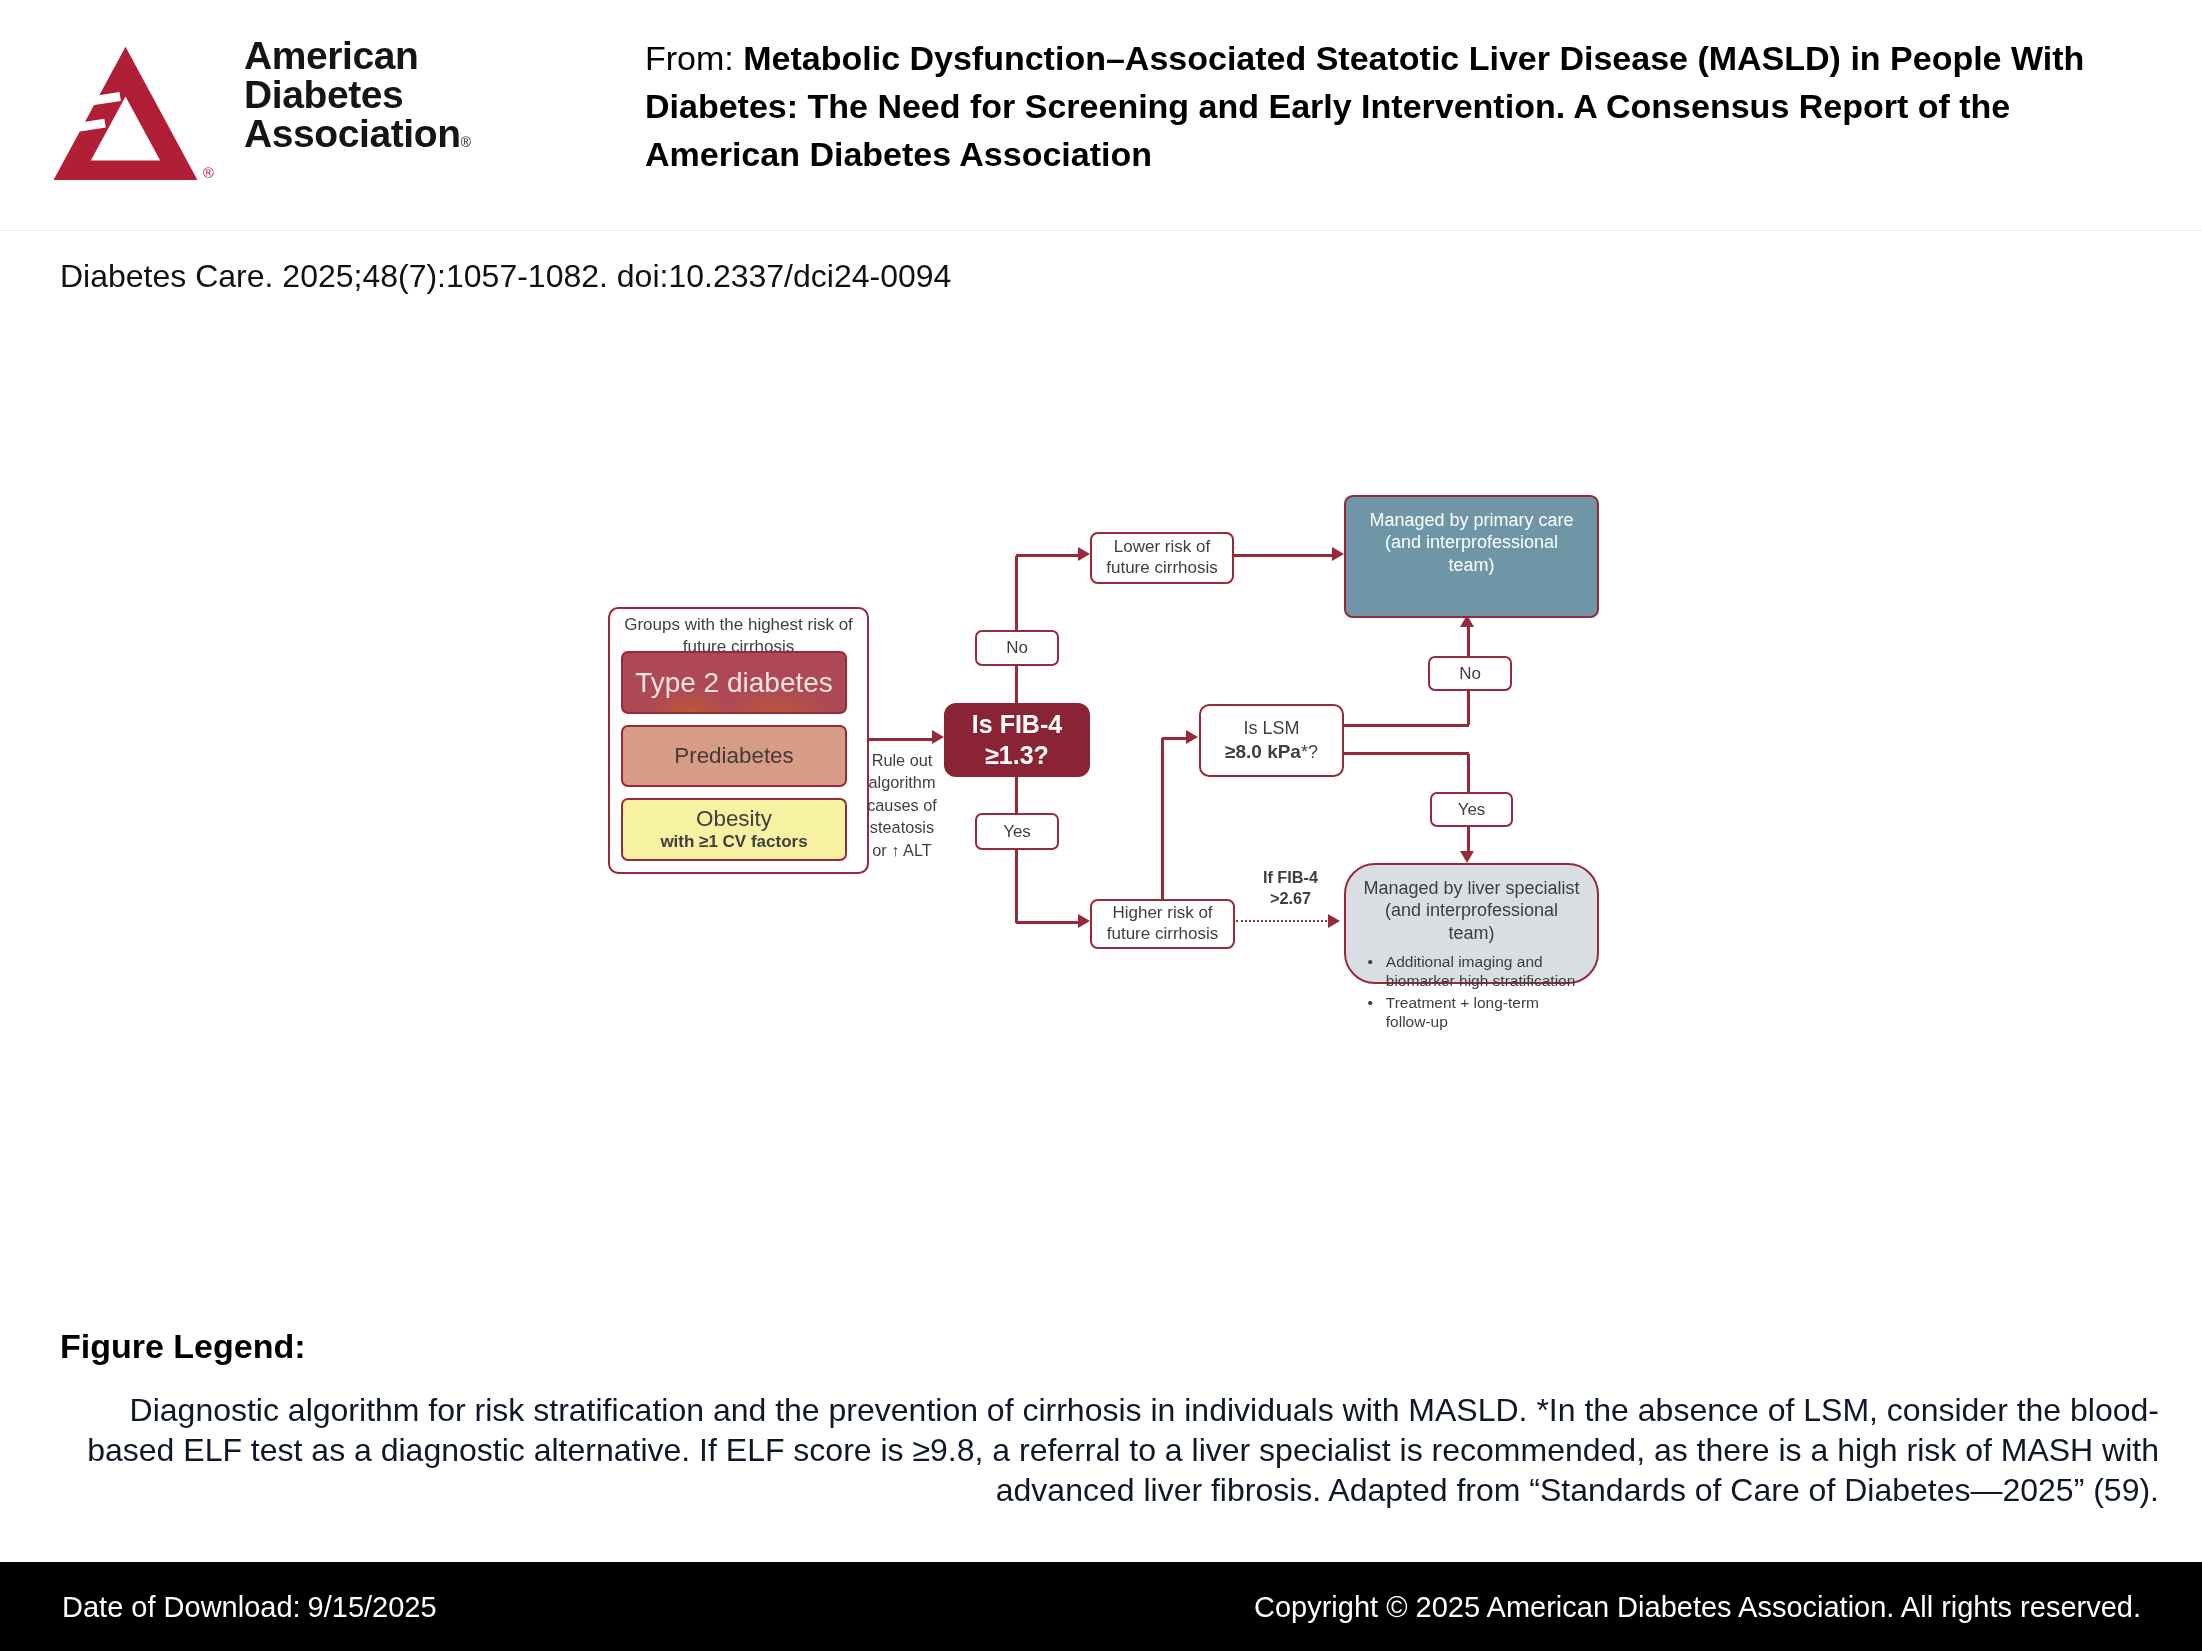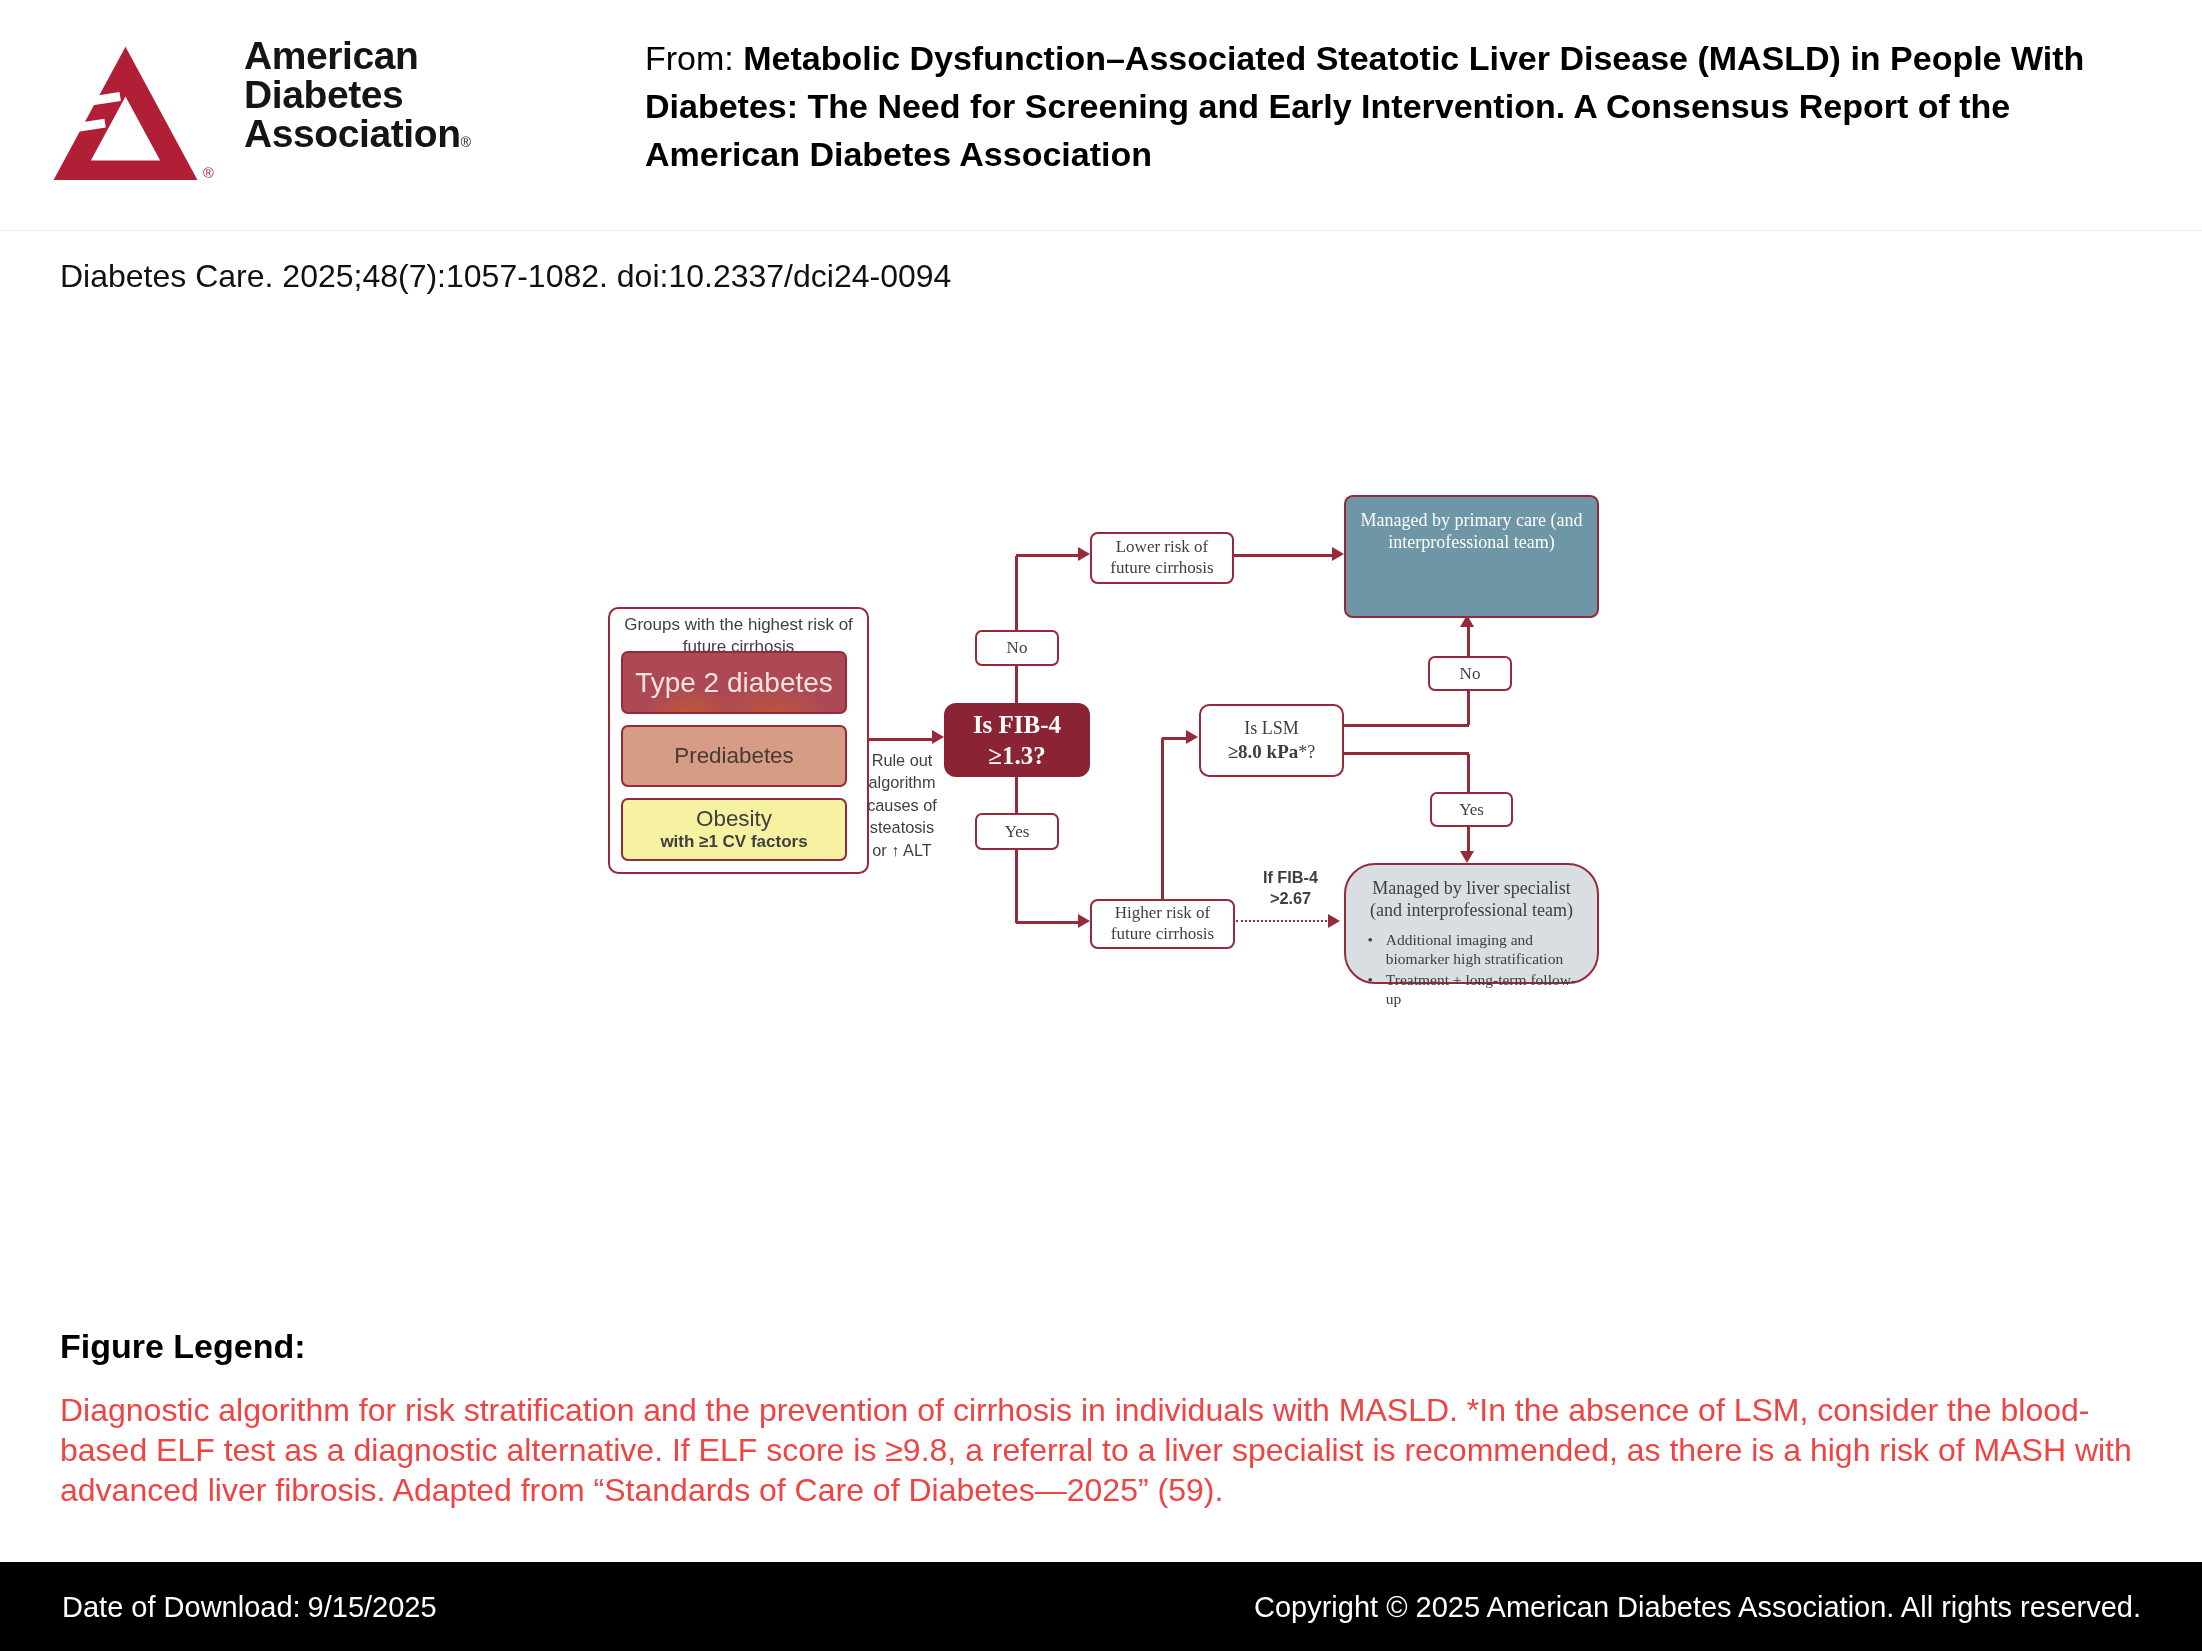--- a/index.html
+++ b/index.html
@@ -29,21 +29,21 @@
   .logo-text .reg{font-size:13.8px;font-weight:normal;vertical-align:baseline;}
   .title-block{position:absolute;left:645px;top:34px;width:1497px;font-size:34px;line-height:48px;color:#000;}
   .title-block .from{font-weight:normal;}
   .title-block b{font-weight:bold;}
 
   .citation{position:absolute;left:60px;top:258px;font-size:32px;color:#111;}
 
   
   .node{position:absolute;border:2.6px solid var(--maroon);border-radius:7.7px;background:#fff;
         color:var(--ink);display:flex;flex-direction:column;align-items:center;justify-content:center;
-        text-align:center;z-index:2;font-family:Liberation Serif, serif;}
+        text-align:center;z-index:2;}
   .lbl{z-index:3;font-size:17px;border-radius:6.9px;}
   .seg{position:absolute;background:var(--maroon);z-index:1;}
   .seg.h{height:2.6px;}
   .seg.v{width:2.6px;}
   .seg.dot{background:none;border-top:2.6px dotted var(--maroon);height:0;}
   .arr{position:absolute;width:0;height:0;z-index:1;}
   .arr.r{border-top:7.7px solid transparent;border-bottom:7.7px solid transparent;border-left:12px solid var(--maroon);}
   .arr.u{border-left:7.7px solid transparent;border-right:7.7px solid transparent;border-bottom:12px solid var(--maroon);}
   .arr.d{border-left:7.7px solid transparent;border-right:7.7px solid transparent;border-top:12px solid var(--maroon);}
 
@@ -89,21 +89,21 @@
   .primary{left:1344px;top:495px;height:123px;background:var(--primary-care-fill);color:#fff;}
   .primary li{font-weight:bold;}
   .liver{left:1344px;top:863px;height:121px;background:var(--liver-fill);color:#3C4043;border-radius:31px;}
 
   .iffib4{position:absolute;left:1252px;top:867px;width:77px;font-size:16.3px;line-height:20.6px;
           font-weight:bold;text-align:center;color:var(--ink);z-index:3;}
   .iffib4 span{display:block;}
 
   
   .legend-heading{position:absolute;left:60px;top:1327px;font-size:34px;font-weight:bold;color:#000;}
-  .legend-text{position:absolute;left:60px;top:1390px;width:2099px;font-size:32px;line-height:40px;color:#ef4444;}
+  .legend-text{position:absolute;left:60px;top:1390px;width:2099px;font-size:32px;line-height:40px;color:#0f172a;text-align:right;}
   .footer{position:absolute;left:0;top:1562px;width:2203px;height:90px;background:#000;color:#fff;
           display:flex;align-items:center;justify-content:space-between;padding:0 62px;font-size:29px;}
   .footer .dl-date{margin-left:7px;}
 </style>
 </head>
 <body>
 
 <div class="page">
 
   <div class="header">

